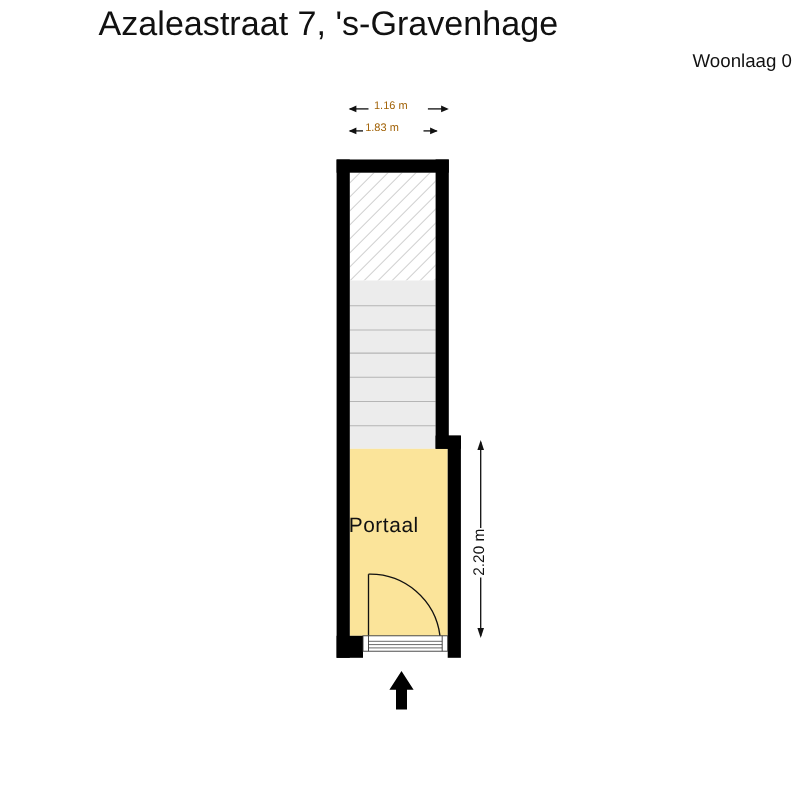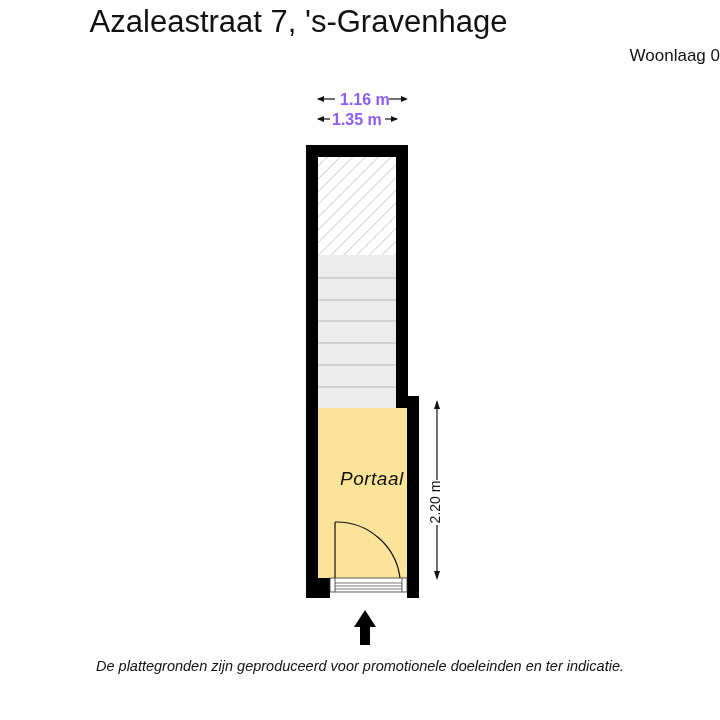--- a/index.html
+++ b/index.html
@@ -1,19 +1,19 @@
 <!DOCTYPE html>
 <html><head>
   <meta charset="utf-8">
   <style>
     html, body { margin: 0; padding: 0; background: #ffffff; }
     body { width: 720px; height: 720px; position: relative; overflow: hidden; font-family: "Liberation Sans", sans-serif; color: #111; }
     .title { position: absolute; left: 0; width: 597px; top: 4px; text-align: center; font-size: 31px; color: #111; }
     .subtitle { position: absolute; left: 0; width: 720px; top: 46px; text-align: right; font-size: 17px; color: #111; }
-    .dim-label { position: absolute; font-size: 16px; color: #8b5cf6; white-space: nowrap; font-weight: bold; }
+    .dim-label { position: absolute; font-size: 10px; color: #a16207; white-space: nowrap; }
     svg.plan { position: absolute; left: 0; top: 0; }
     .room-label { position: absolute; font-size: 19px; color: #111; letter-spacing: 0.5px; }
     .footer { position: absolute; left: 0; width: 720px; top: 656px; text-align: center; font-size: 14.5px; font-style: italic; line-height: 20px; color: #111; }
     .footer div { white-space: nowrap; }
     .vert-label { position: absolute; font-size: 14px; transform: rotate(-90deg); transform-origin: center center; white-space: nowrap; }
   </style>
 </head>
 <body>
 
 <div class="title">Azaleastraat 7, 's-Gravenhage</div>
@@ -87,20 +87,19 @@
     <polygon points="437,400 434,409 440,409" fill="#111"></polygon>
     <polygon points="437,580 434,571 440,571" fill="#111"></polygon>
   </g>
 
   <g>
     <polygon points="365,610 354,627 360,627 360,645 370,645 370,627 376,627" fill="#000"></polygon>
   </g>
 </svg>
 
 <div class="dim-label" style="left:340px; top:91px;">1.16 m</div>
-<div class="dim-label" style="left:332px; top:111px;">1.35 m</div>
+<div class="dim-label" style="left:332px; top:111px;">1.83 m</div>
 <div class="vert-label" style="left:414px; top:494px;">2.20 m</div>
 
-<div class="room-label" style="left:340px; top:468px;font-style:italic;">Portaal</div>
+<div class="room-label" style="left:317px; top:468px;">Portaal</div>
 
 <div class="footer">
-  <div>De plattegronden zijn geproduceerd voor promotionele doeleinden en ter indicatie.</div>
 </div>
 
 </body></html>

